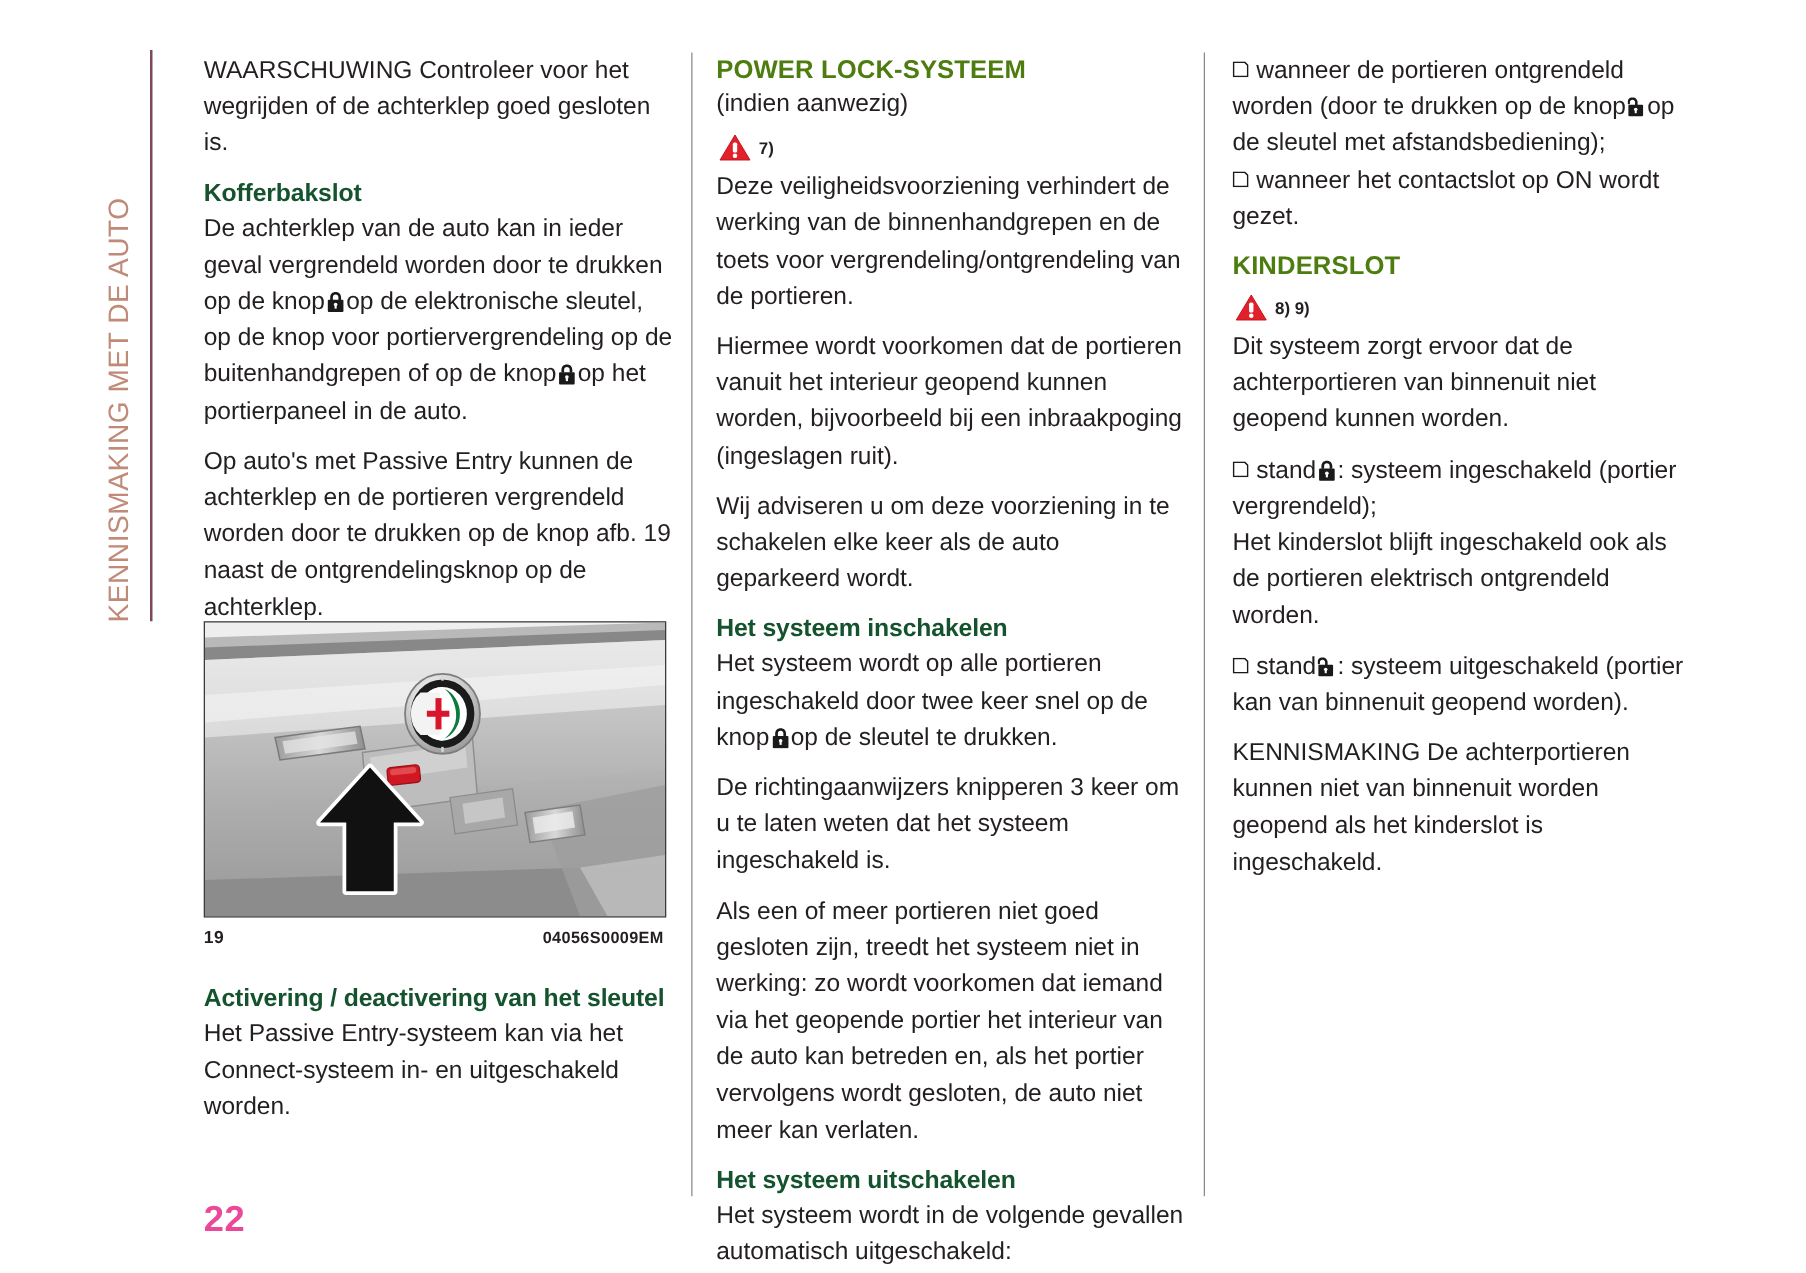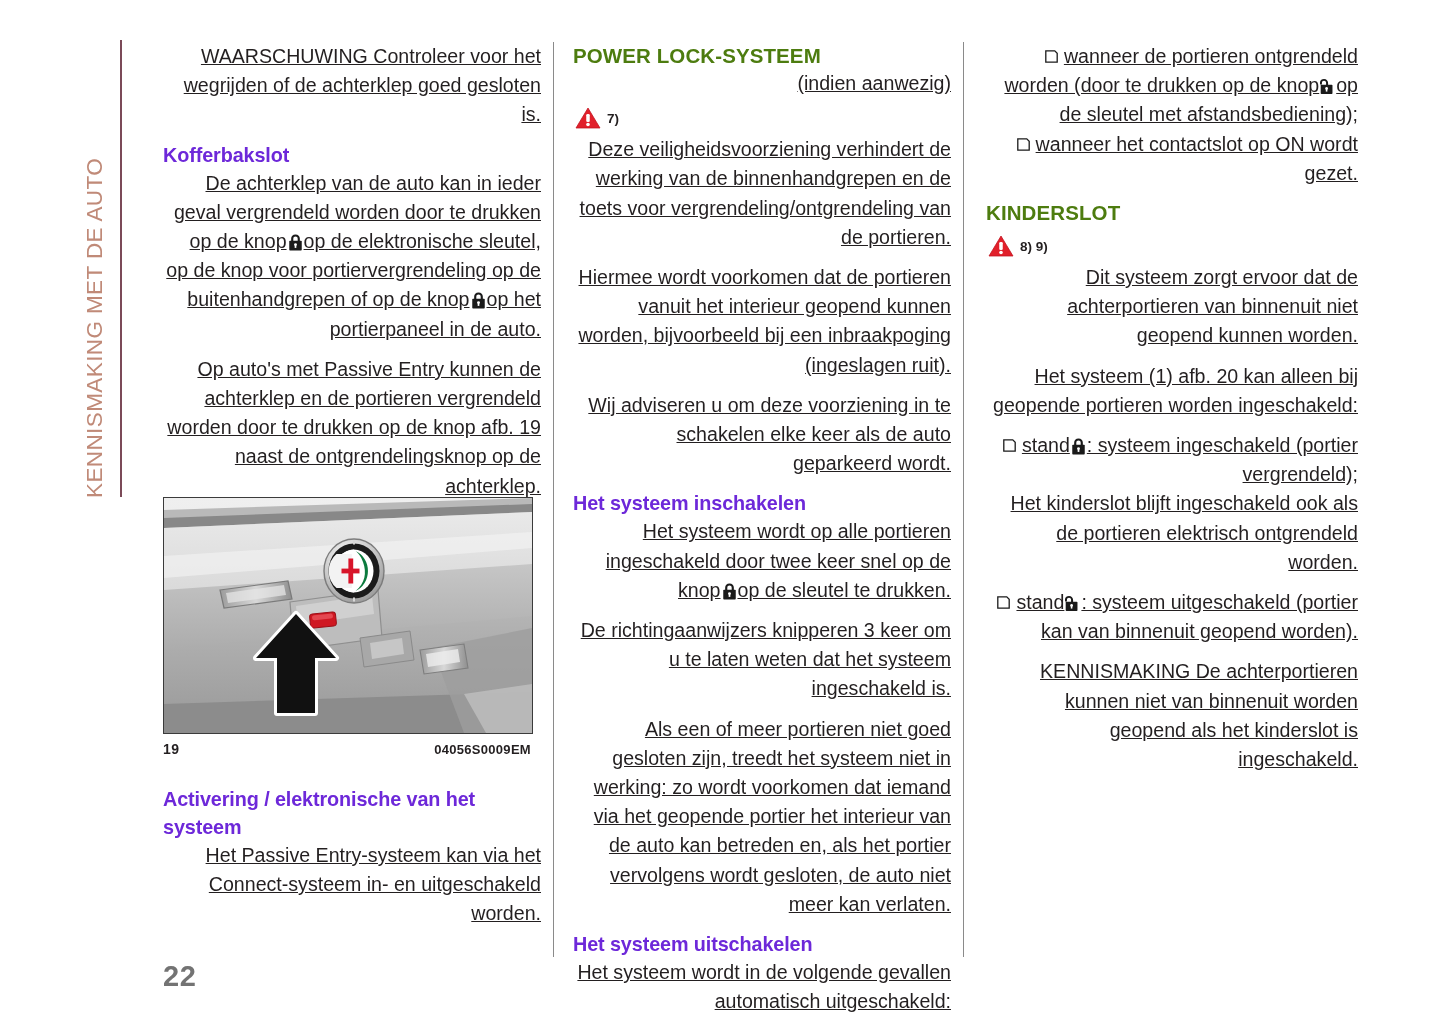--- a/index.html
+++ b/index.html
@@ -74,34 +74,33 @@
     height: 915px;
     background: #8a8a8a;
   }
   .rule-1 { left: 553px; }
   .rule-2 { left: 963px; }
 
   
   p {
     margin: 0 0 0 0;
     padding: 0;
-    text-align: right;
+    text-align: left;
     hyphens: none;
-    text-decoration: underline;
   }
   .para { margin-bottom: 11px; }
   .para-tight { margin-bottom: 0px; }
 
   h3.heading {
     margin: 0 0 0 0;
     padding: 0;
     font-size: 19.8px;
     line-height: 28px;
     font-weight: bold;
-    color: #6d28d9;
+    color: #14532d;
     letter-spacing: -0.1px;
   }
 
   h2.section-heading {
     margin: 0;
     padding: 0;
     font-size: 20.5px;
     line-height: 27px;
     font-weight: bold;
     color: #4d7c0f;
@@ -183,21 +182,21 @@
     line-height: 29.2px;
   }
 
   
   .page-number {
     position: absolute;
     left: 163px;
     top: 960px;
     font-size: 29px;
     font-weight: bold;
-    color: #737373;
+    color: #ec4899;
     letter-spacing: 0.5px;
   }
 </style>
 </head>
 <body>
 
 <div class="page">
 
   <svg width="0" height="0" style="position:absolute" aria-hidden="true">
     <defs>
@@ -333,21 +332,21 @@
         </g>
       </svg>
     </div>
     <div class="fig-caption">
       <span class="fig-num">19</span>
       <span class="fig-code">04056S0009EM</span>
     </div>
   </div>
 
   <div class="col1-after">
-    <h3 class="heading">Activering / elektronische van het systeem</h3>
+    <h3 class="heading">Activering / deactivering van het sleutel</h3>
     <p class="para">Het Passive Entry-systeem kan via het Connect-systeem in- en uitgeschakeld worden.</p>
   </div>
 
   <div class="col col2">
 
     <h2 class="section-heading">POWER LOCK-SYSTEEM</h2>
     <p class="para-tight">(indien aanwezig)</p>
 
     <div class="warn-row">
       <svg class="warn-icon" viewBox="0 0 52 44">
@@ -387,21 +386,20 @@
     <h2 class="section-heading">KINDERSLOT</h2>
 
     <div class="warn-row">
       <svg class="warn-icon" viewBox="0 0 52 44">
           <use href="#sym-warning"></use>
         </svg>
       <span class="warn-note">8) 9)</span>
     </div>
 
     <p class="para">Dit systeem zorgt ervoor dat de achterportieren van binnenuit niet geopend kunnen worden.</p>
-    <p class="para">Het systeem (1) afb. 20 kan alleen bij geopende portieren worden ingeschakeld:</p>
 
     <p class="para-tight"><span class="sq-bullet"><svg width="13" height="13" viewBox="0 0 26 26">
             <use href="#sym-square-bullet"></use>
           </svg></span><span>stand</span><span class="lock-icon"><svg width="15" height="17" viewBox="0 0 30 34">
             <use href="#sym-lock-closed"></use>
           </svg></span><span>: systeem ingeschakeld (portier vergrendeld);</span></p>
 
     <p class="para">Het kinderslot blijft ingeschakeld ook als de portieren elektrisch ontgrendeld worden.</p>
 
     <p class="para"><span class="sq-bullet"><svg width="13" height="13" viewBox="0 0 26 26">

